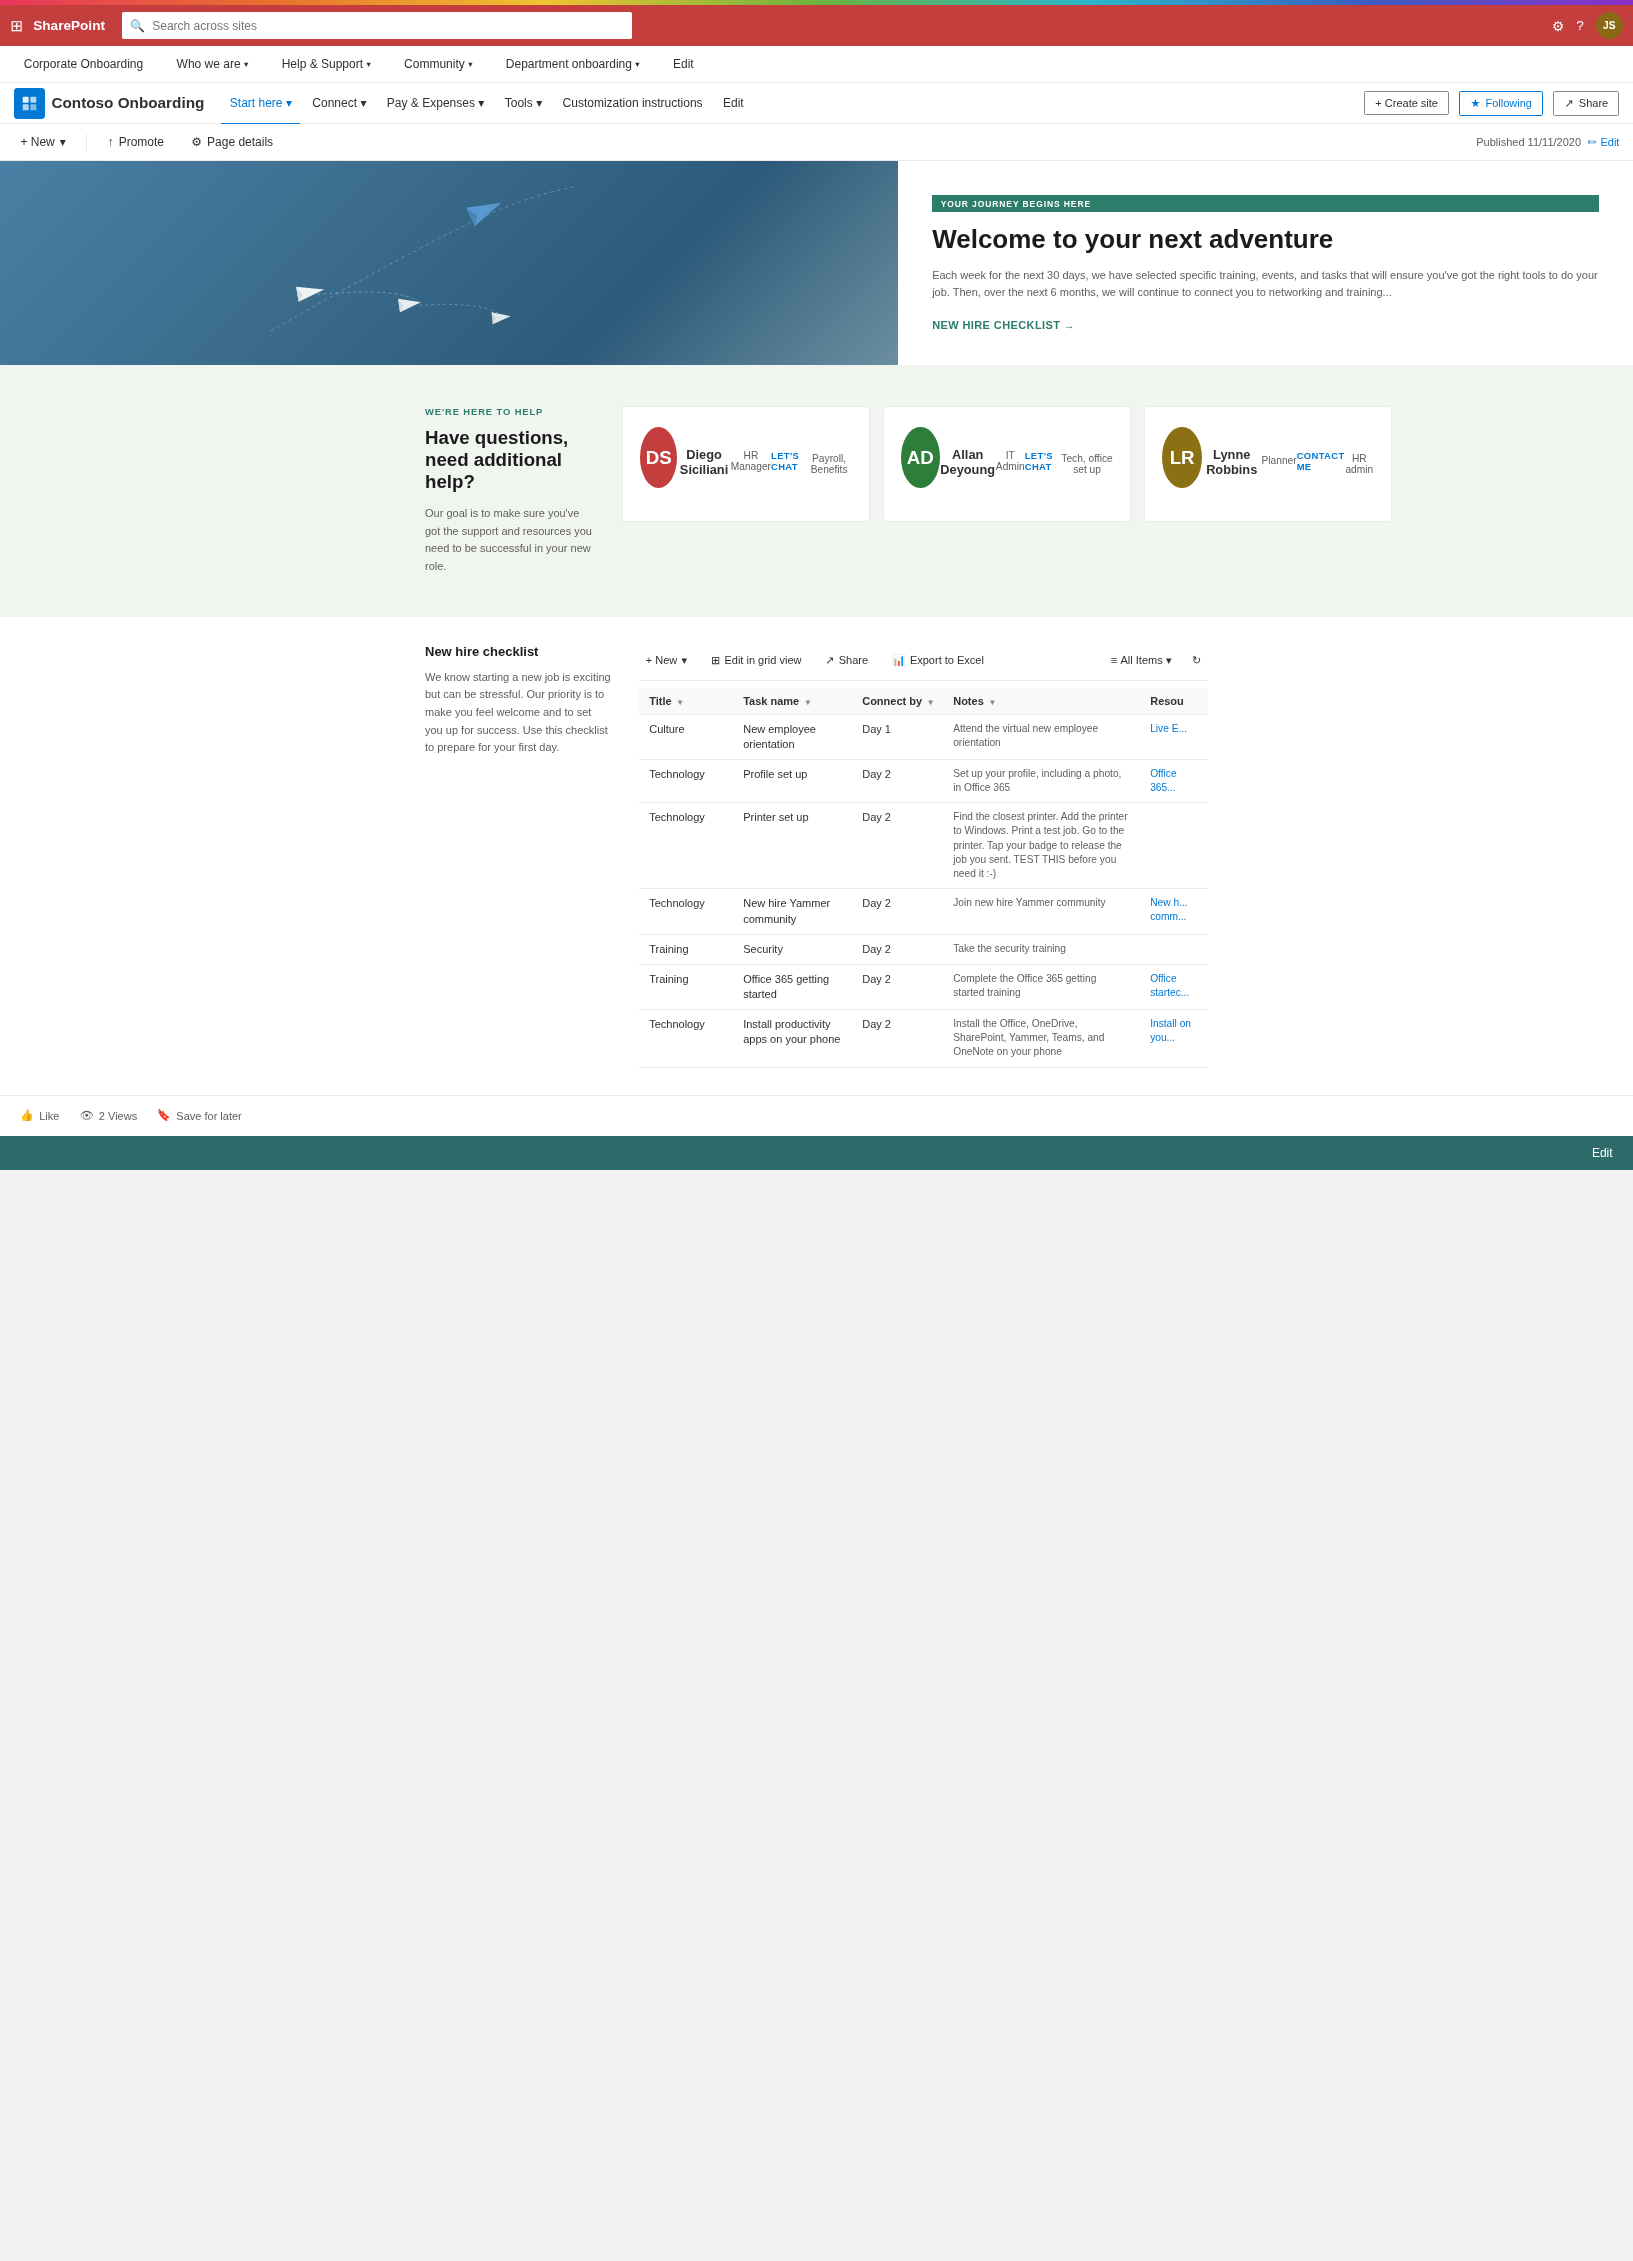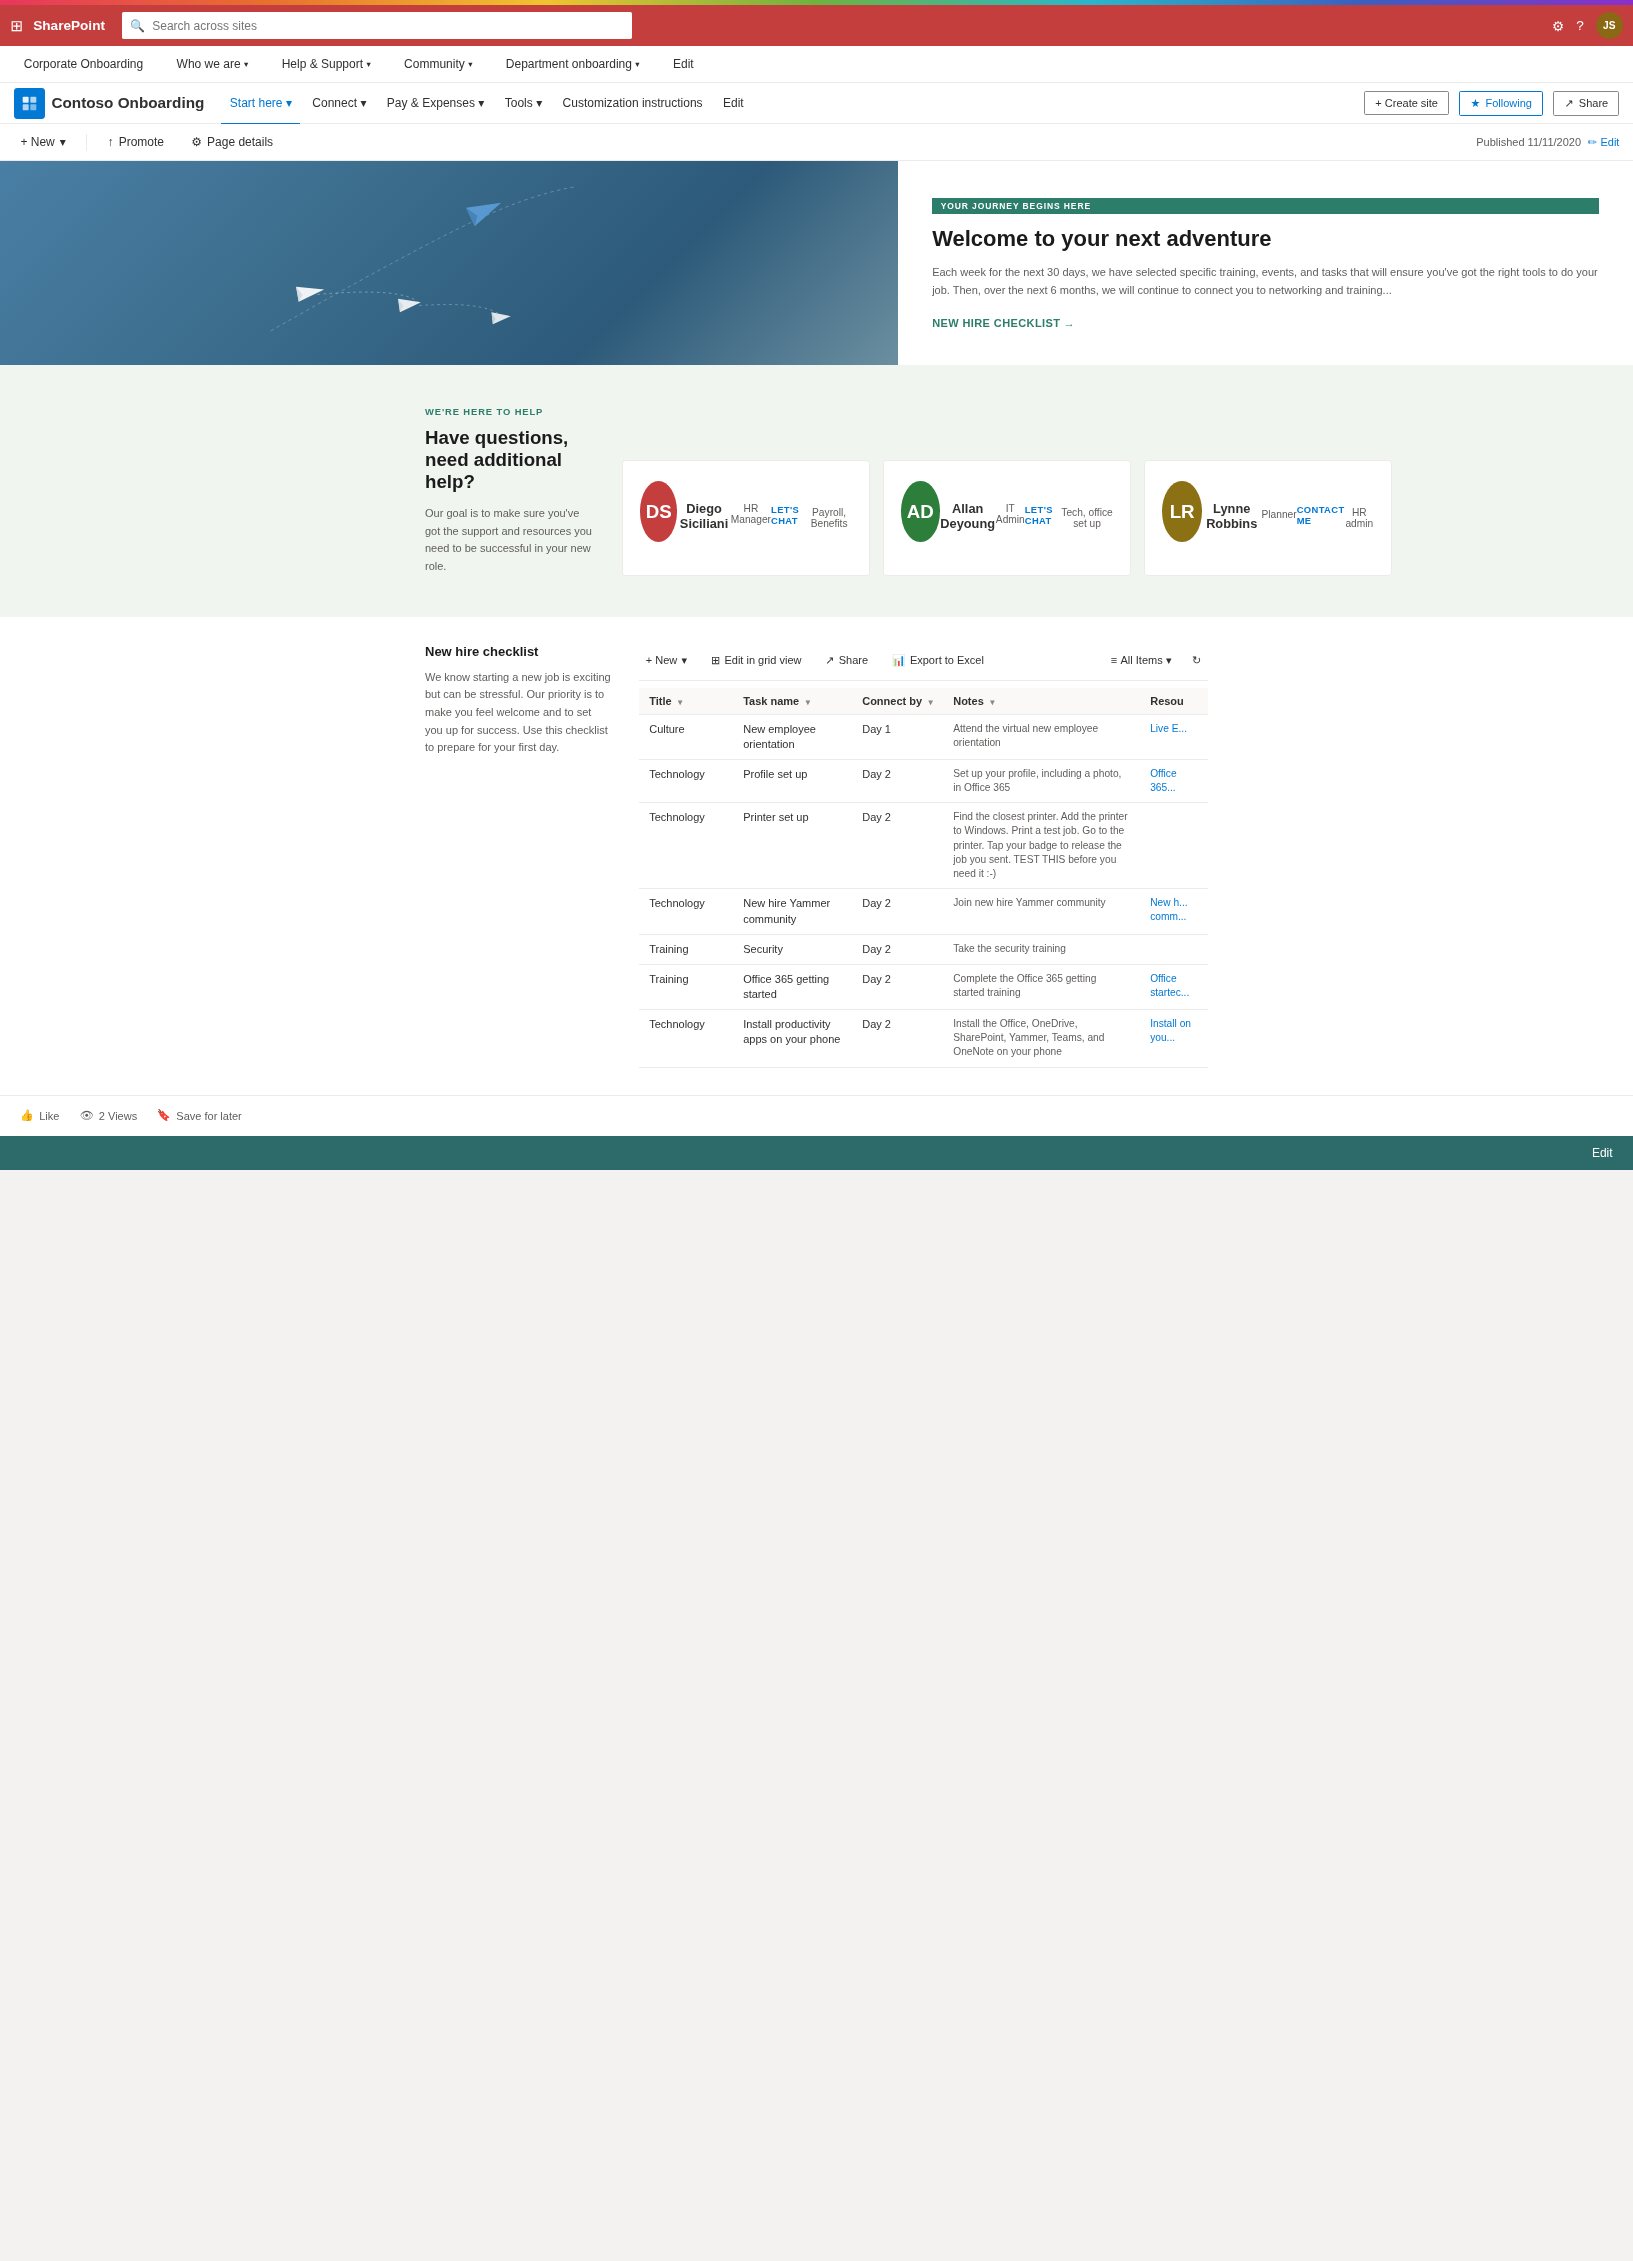--- a/index.html
+++ b/index.html
@@ -74,27 +74,27 @@
     .hero-image {
       width: 55%; height: 204px; background: linear-gradient(135deg, #4a7fa5 0%, #3a6b8a 40%, #2d5a7a 70%, #6b8fa0 100%);
       display: flex; align-items: center; justify-content: center; overflow: hidden; position: relative;
     }
 
     .hero-content { flex: 1; padding: 27px 34px; display: flex; flex-direction: column; justify-content: center; }
     .hero-badge {
       display: inline-block; background: #2d7d6b; color: white; font-size: 8.5px;
       padding: 3.4px 8.5px; font-weight: 600; letter-spacing: 0.9px; margin-bottom: 12px;
     }
-    .hero-title { font-size: 22px; font-weight: 600; margin-bottom: 12px; color: #1b1b1b; }
+    .hero-title { font-size: 26px; font-weight: 600; margin-bottom: 12px; color: #1b1b1b; }
     .hero-text { font-size: 11px; color: #605e5c; line-height: 1.6; margin-bottom: 17px; }
     .hero-link { color: #2d7d6b; font-size: 11px; font-weight: 600; text-decoration: none; cursor: pointer; letter-spacing: 0.4px; }
 
     
     .help-section { background: #f0f5f0; padding: 41px 20.4px; }
-    .help-inner { max-width: 783px; margin: 0 auto; display: flex; gap: 27px; align-items: flex-end; }
+    .help-inner { max-width: 783px; margin: 0 auto; display: flex; gap: 27px; align-items: flex-start; }
     .help-text { min-width: 170px; max-width: 187px; }
     .help-subtitle { color: #2d7d6b; font-size: 9.4px; font-weight: 700; letter-spacing: 0.9px; margin-bottom: 10.2px; text-transform: uppercase; }
     .help-title { font-size: 18.7px; font-weight: 700; margin-bottom: 12px; color: #1b1b1b; }
     .help-desc { font-size: 11px; color: #605e5c; line-height: 1.6; }
     .people-cards { display: flex; gap: 13.6px; flex: 1; }
     .person-card {
       background: white; border: 0.9px solid #edebe9; border-radius: 3.4px; padding: 20.4px 17px;
       display: flex; flex-direction: row; align-items: center; min-width: 136px; flex: 1;
     }
     .person-avatar {

